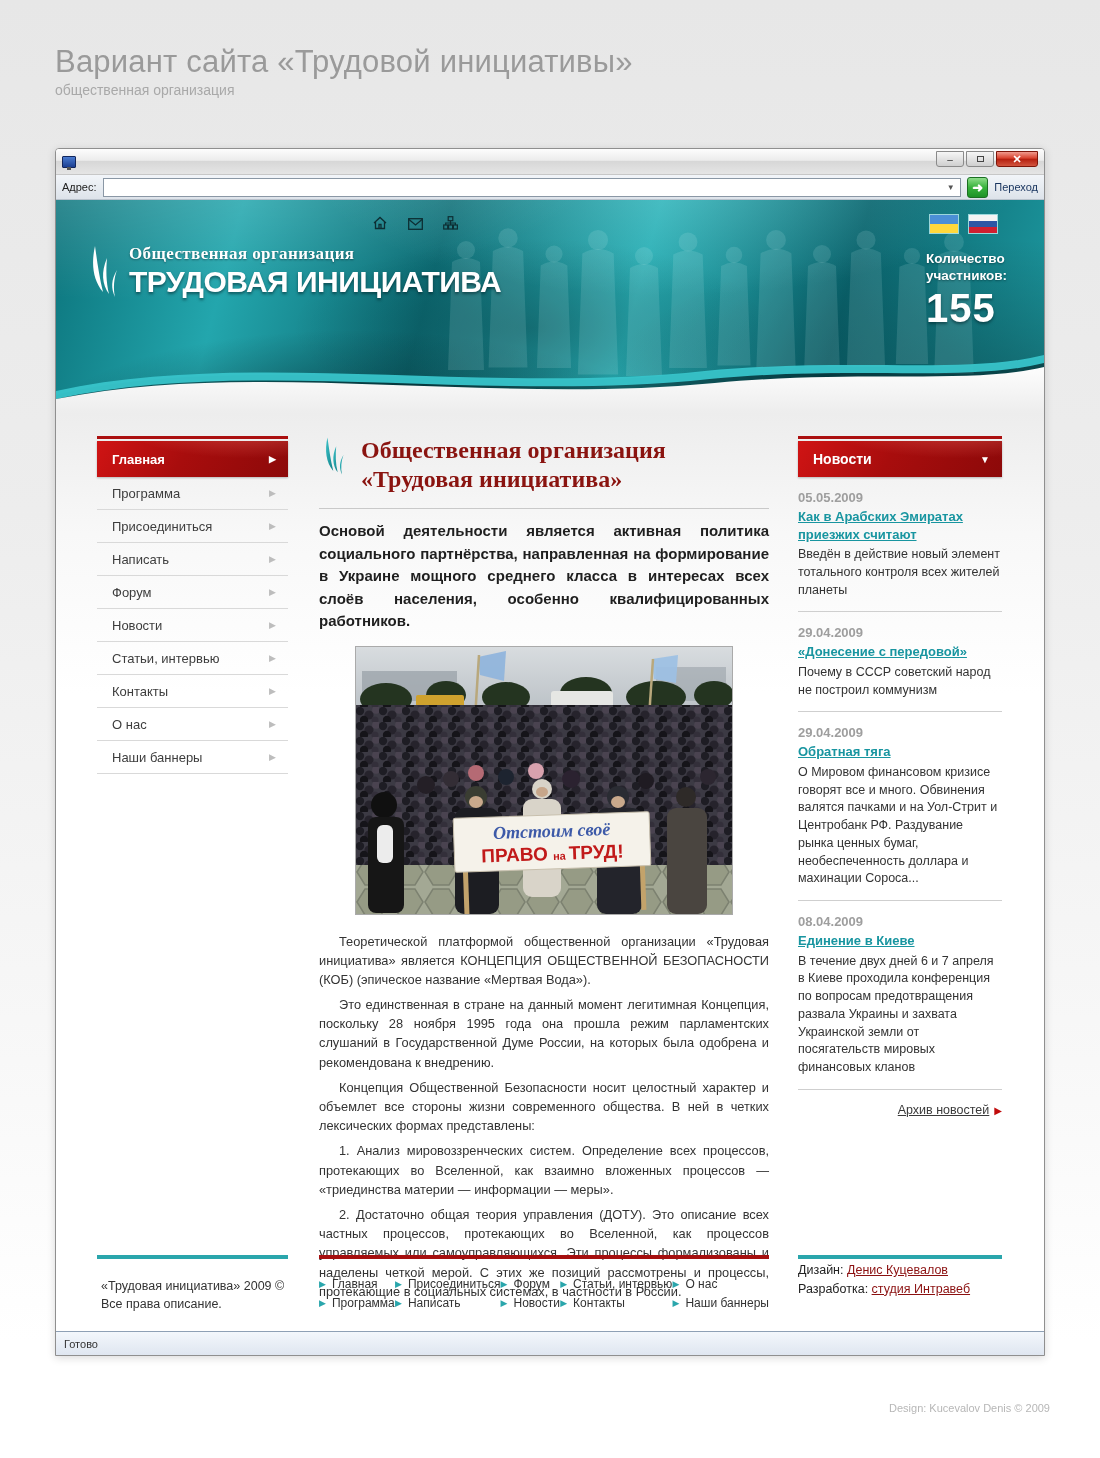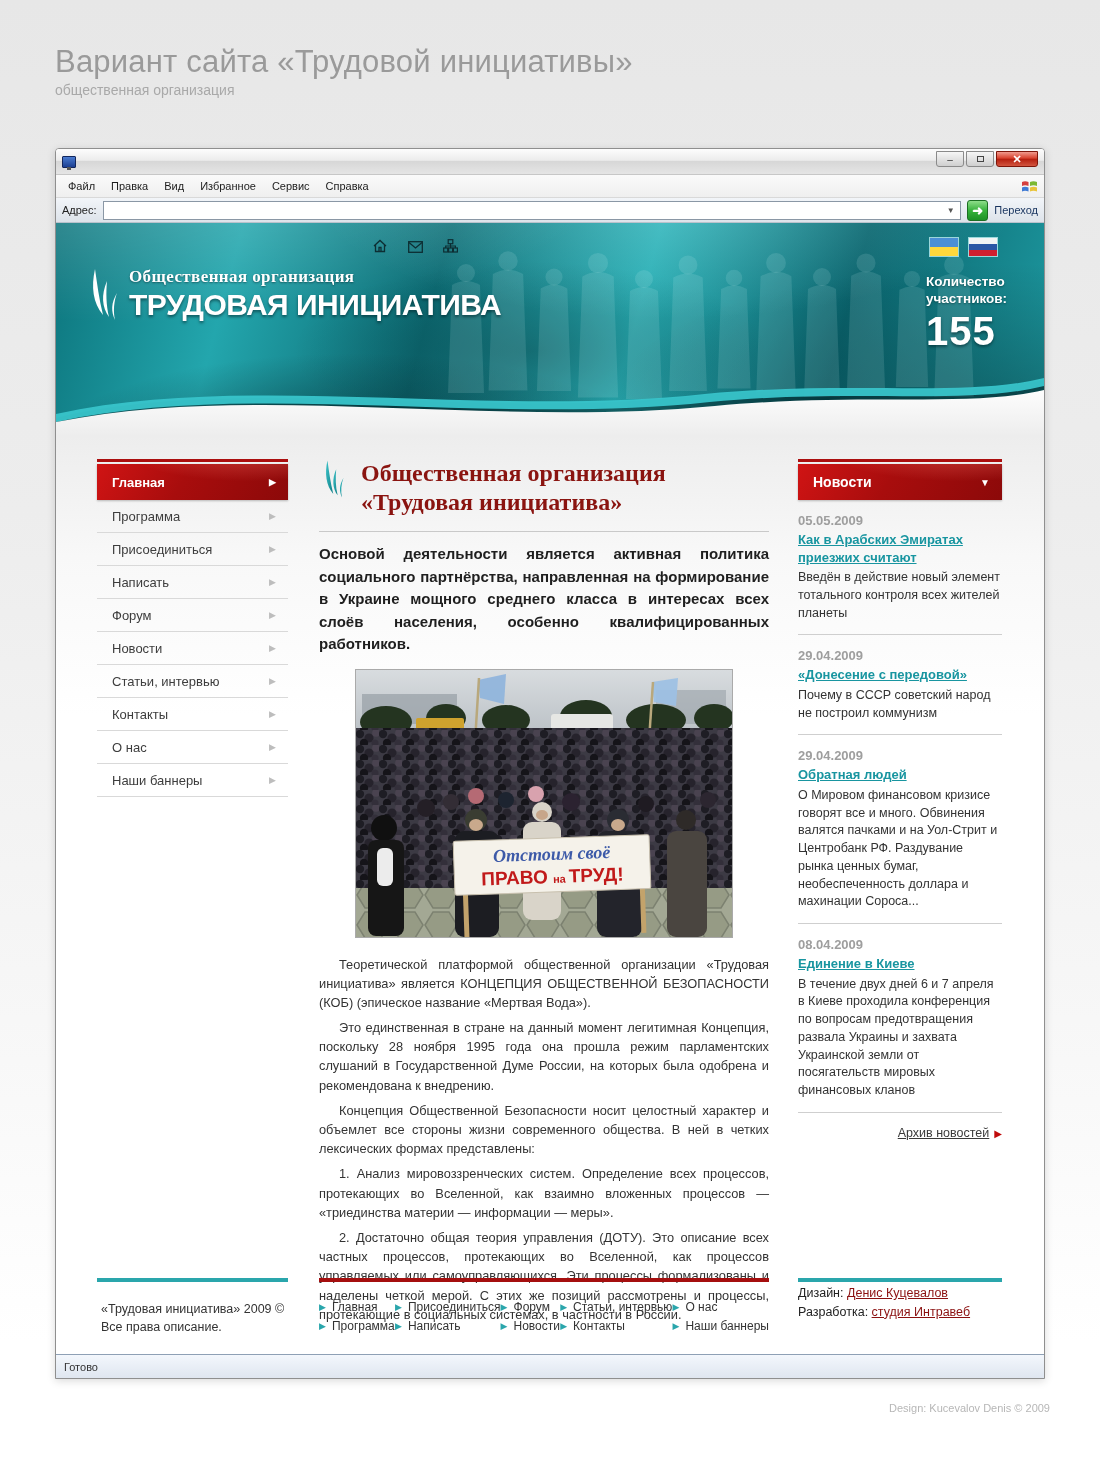--- a/index.html
+++ b/index.html
@@ -147,36 +147,20 @@
     <div class="app-icon"></div>
     <div class="winbtns">
       <div class="wb">–</div>
       <div class="wb">
           <span class="sq"></span>
         </div>
       <div class="wb close">✕</div>
     </div>
   </div>
 
-  <div class="menubar">
-    <span class="mitem">Файл</span>
-    <span class="mitem">Правка</span>
-    <span class="mitem">Вид</span>
-    <span class="mitem">Избранное</span>
-    <span class="mitem">Сервис</span>
-    <span class="mitem">Справка</span>
-    <span class="winlogo">
-      <svg width="17" height="17" viewBox="0 0 17 17">
-        <path d="M1 4 Q4 2.5 7.5 4 L7.5 8 Q4 6.5 1 8 Z" fill="#d43f3f"></path>
-        <path d="M9 4 Q12.5 2.5 16 4 L16 8 Q12.5 6.5 9 8 Z" fill="#7cb832"></path>
-        <path d="M1 9.5 Q4 8 7.5 9.5 L7.5 13.5 Q4 12 1 13.5 Z" fill="#3f7ad4"></path>
-        <path d="M9 9.5 Q12.5 8 16 9.5 L16 13.5 Q12.5 12 9 13.5 Z" fill="#e9c43a"></path>
-      </svg>
-    </span>
-  </div>
 
   <div class="addressbar">
     <span class="addr-label">Адрес:</span>
     <div class="addr-field">
       <input class="addr-input" type="text" value="" style="">
       <span class="addr-drop">▼</span>
     </div>
     <div class="go-btn">➜</div>
     <span class="go-label">Переход</span>
   </div>
@@ -468,21 +452,21 @@
           <a class="n-title">Как в Арабских Эмиратах приезжих считают</a>
           <p class="n-text">Введён в действие новый элемент тотального контроля всех жителей планеты</p>
         </div>
         <div class="news-item">
           <div class="n-date">29.04.2009</div>
           <a class="n-title">«Донесение с передовой»</a>
           <p class="n-text">Почему в СССР советский народ не построил коммунизм</p>
         </div>
         <div class="news-item">
           <div class="n-date">29.04.2009</div>
-          <a class="n-title">Обратная людей</a>
+          <a class="n-title">Обратная тяга</a>
           <p class="n-text">О Мировом финансовом кризисе говорят все и много. Обвинения валятся пачками и на Уол-Стрит и Центробанк РФ. Раздувание рынка ценных бумаг, необеспеченность доллара и махинации Сороса...</p>
         </div>
         <div class="news-item">
           <div class="n-date">08.04.2009</div>
           <a class="n-title">Единение в Киеве</a>
           <p class="n-text">В течение двух дней 6 и 7 апреля в Киеве проходила конференция по вопросам предотвращения развала Украины и захвата Украинской земли от посягательств мировых финансовых кланов</p>
         </div>
         <div class="archive">
           <a>Архив новостей</a><span class="arr">▶</span>
         </div>

